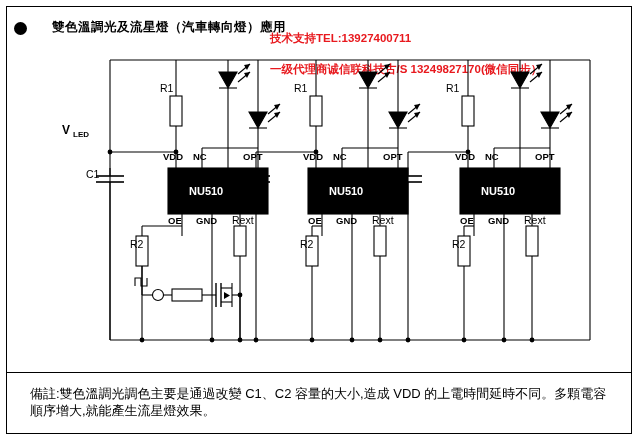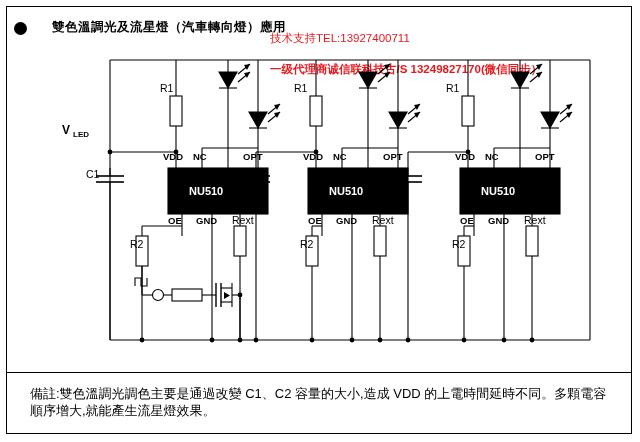--- a/index.html
+++ b/index.html
@@ -51,21 +51,21 @@
     font-weight: bold;
     color: #e8191e;
     white-space: nowrap;
     margin-top: 48px;
   }
   .ad2 {
     position: absolute;
     left: 270px;
     top: 31px;
     font-size: 11.5px;
-    font-weight: normal;
+    font-weight: bold;
     color: #e8191e;
     white-space: nowrap;
   }
   .note {
     position: absolute;
     left: 30px;
     top: 385px;
     width: 580px;
     font-size: 13px;
     line-height: 17px;

